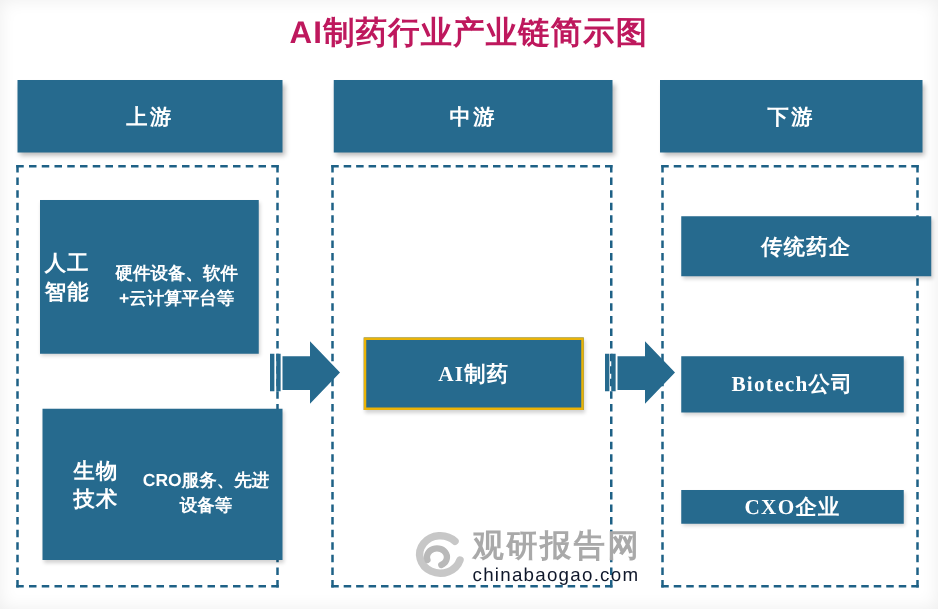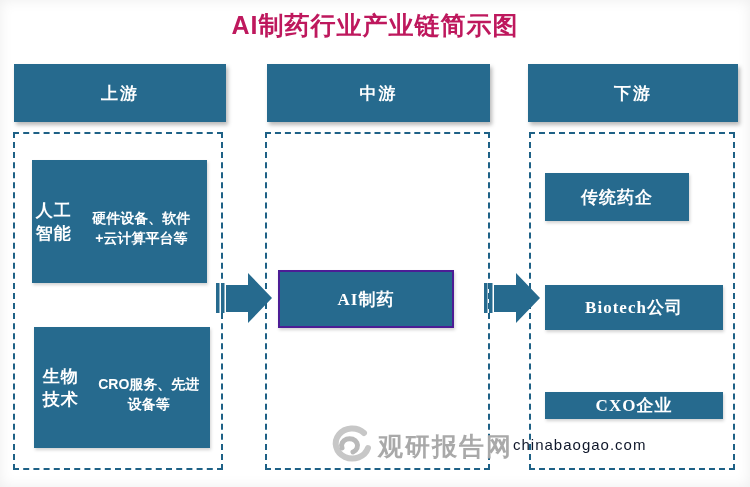--- a/index.html
+++ b/index.html
@@ -52,42 +52,42 @@
     font-family:"Liberation Serif","Liberation Sans",serif;
     letter-spacing:1px;
   }
   .node .s{
     font-size:14px;line-height:20px;
     padding:0 8px;margin-top:12px;
     font-family:"Liberation Sans",sans-serif;
     font-weight:bold;
   }
   .n-ai-top{left:32px;top:160px;width:175px;height:123px;}
-  .n-bio{left:34px;top:327px;width:176px;height:121px;}
+  .n-bio{left:34px;top:327px;width:176px;height:121px;padding-left:16px;}
   .n-aimed{
-    left:278px;top:270px;width:176px;height:58px;
-    border:2px solid #4c1d95;box-sizing:border-box;
+    left:291px;top:270px;width:176px;height:58px;
+    border:2px solid #eab308;box-sizing:border-box;
   }
-  .n-d1{left:545px;top:173px;width:144px;height:48px;}
+  .n-d1{left:545px;top:173px;width:200px;height:48px;}
   .n-d2{left:545px;top:285px;width:178px;height:45px;}
   .n-d3{left:545px;top:392px;width:178px;height:27px;}
   .arrow{
     position:absolute;top:270px;width:60px;height:56px;
   }
   .a1{left:214px;}
   .a2{left:482px;}
   .watermark{
     position:absolute;left:328px;top:419px;
     width:185px;height:54px;
     display:flex;align-items:center;
     background:transparent;
     z-index:5;
   }
   .wm-logo{width:44px;height:44px;margin-right:6px;flex:0 0 auto;}
-  .wm-text{display:flex;flex-direction:row;line-height:1;}
+  .wm-text{display:flex;flex-direction:column;line-height:1;}
   .wm-name{
     font-size:25px;font-weight:bold;color:#a9a9a9;
     letter-spacing:2px;white-space:nowrap;
   }
   .wm-domain{
     font-size:15px;color:#0f172a;margin-top:3px;
     letter-spacing:1px;
   }
 </style>
 </head>

